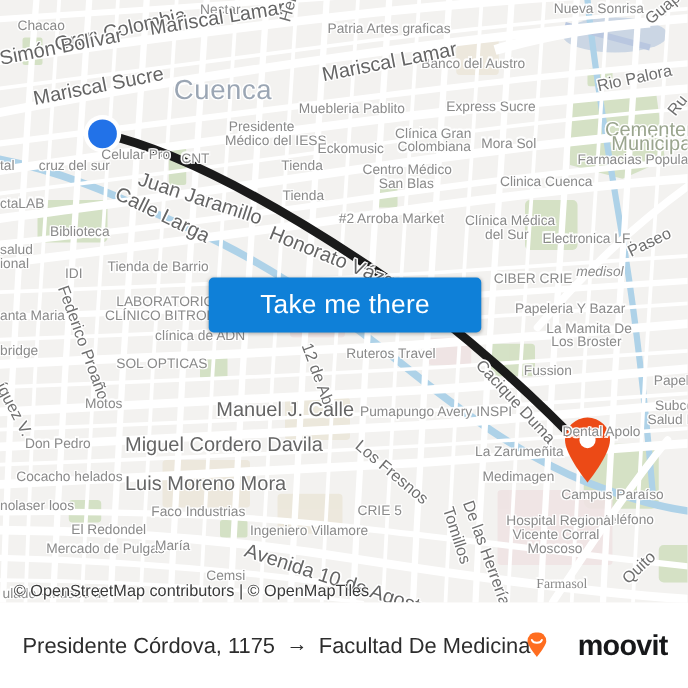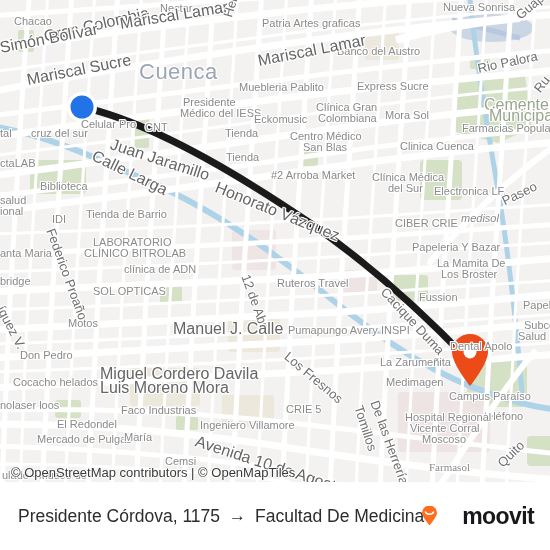--- a/index.html
+++ b/index.html
@@ -360,21 +360,21 @@
         <div class="lbl street" style="left: 0px; top: 300px; transform: rotate(62deg);">íguez V.</div>
         <div class="lbl street" style="left: 245px; top: 268px; transform: rotate(70deg);">12 de Abril</div>
         <div class="lbl street" style="left: 383px; top: 283px; transform: rotate(47deg);">Cacique Duma</div>
         <div class="lbl poi" style="left: 68px; top: 318px;">Motos</div>
         <div class="lbl bigroad" style="left: 173px; top: 320px;">Manuel J. Calle</div>
         <div class="lbl poi" style="left: 288px; top: 325px;">Pumapungo Avery</div>
         <div class="lbl poi" style="left: 381px; top: 325px;">INSPI</div>
         <div class="lbl poi" style="left: 524px; top: 320px;">Subce</div>
         <div class="lbl poi" style="left: 518px; top: 331px;">Salud E</div>
         <div class="lbl poi" style="left: 20px; top: 350px;">Don Pedro</div>
-        <div class="lbl bigroad" style="left: 100px; top: 365px;">Miguel Cordero Davila</div>
+        <div class="lbl bigroad" style="left: 100px; top: 348px;">Miguel Cordero Davila</div>
         <div class="lbl street" style="left: 286px; top: 348px; transform: rotate(40deg);">Los Fresnos</div>
         <div class="lbl poi" style="left: 450px; top: 341px;">Dental Apolo</div>
         <div class="lbl poi" style="left: 13px; top: 377px;">Cocacho helados</div>
         <div class="lbl bigroad" style="left: 100px; top: 379px;">Luis Moreno Mora</div>
         <div class="lbl poi" style="left: 380px; top: 357px; text-align: center;">La Zarumeñita</div>
         <div class="lbl poi" style="left: 484px; top: 411px;">teléfono</div>
         <div class="lbl poi" style="left: 386px; top: 377px;">Medimagen</div>
         <div class="lbl poi" style="left: 449px; top: 391px;">Campus Paraíso</div>
         <div class="lbl poi" style="left: 0px; top: 400px;">nolaser loos</div>
         <div class="lbl poi" style="left: 121px; top: 405px;">Faco Industrias</div>
@@ -388,20 +388,21 @@
         <div class="lbl poi" style="left: 57px; top: 419px;">El Redondel</div>
         <div class="lbl poi" style="left: 37px; top: 434px;">Mercado de Pulgas</div>
         <div class="lbl poi" style="left: 124px; top: 432px;">María</div>
         <div class="lbl bigroad" style="left: 196px; top: 432px; transform: rotate(18deg);">Avenida 10 de Agosto</div>
         <div class="lbl poi" style="left: 429px; top: 462px; font-family: Liberation Serif, serif;">Farmasol</div>
         <div class="lbl street" style="left: 500px; top: 458px; transform: rotate(-44deg);">Quito</div>
         <div class="lbl poi" style="left: 165px; top: 456px;">Cemsi</div>
         <div class="lbl poi" style="left: 2px; top: 470px;">ulado - Museo de</div>
       </div>
 
+    <button id="take-me-there">Take me there</button>
 
     <div id="attribution">© OpenStreetMap contributors | © OpenMapTiles</div>
   </div>
 
   <div id="footer">
     <div id="trip-summary">
       <span>Presidente Córdova, 1175</span>
       <span class="arrow">→</span>
       <span>Facultad De Medicina</span>
     </div>

